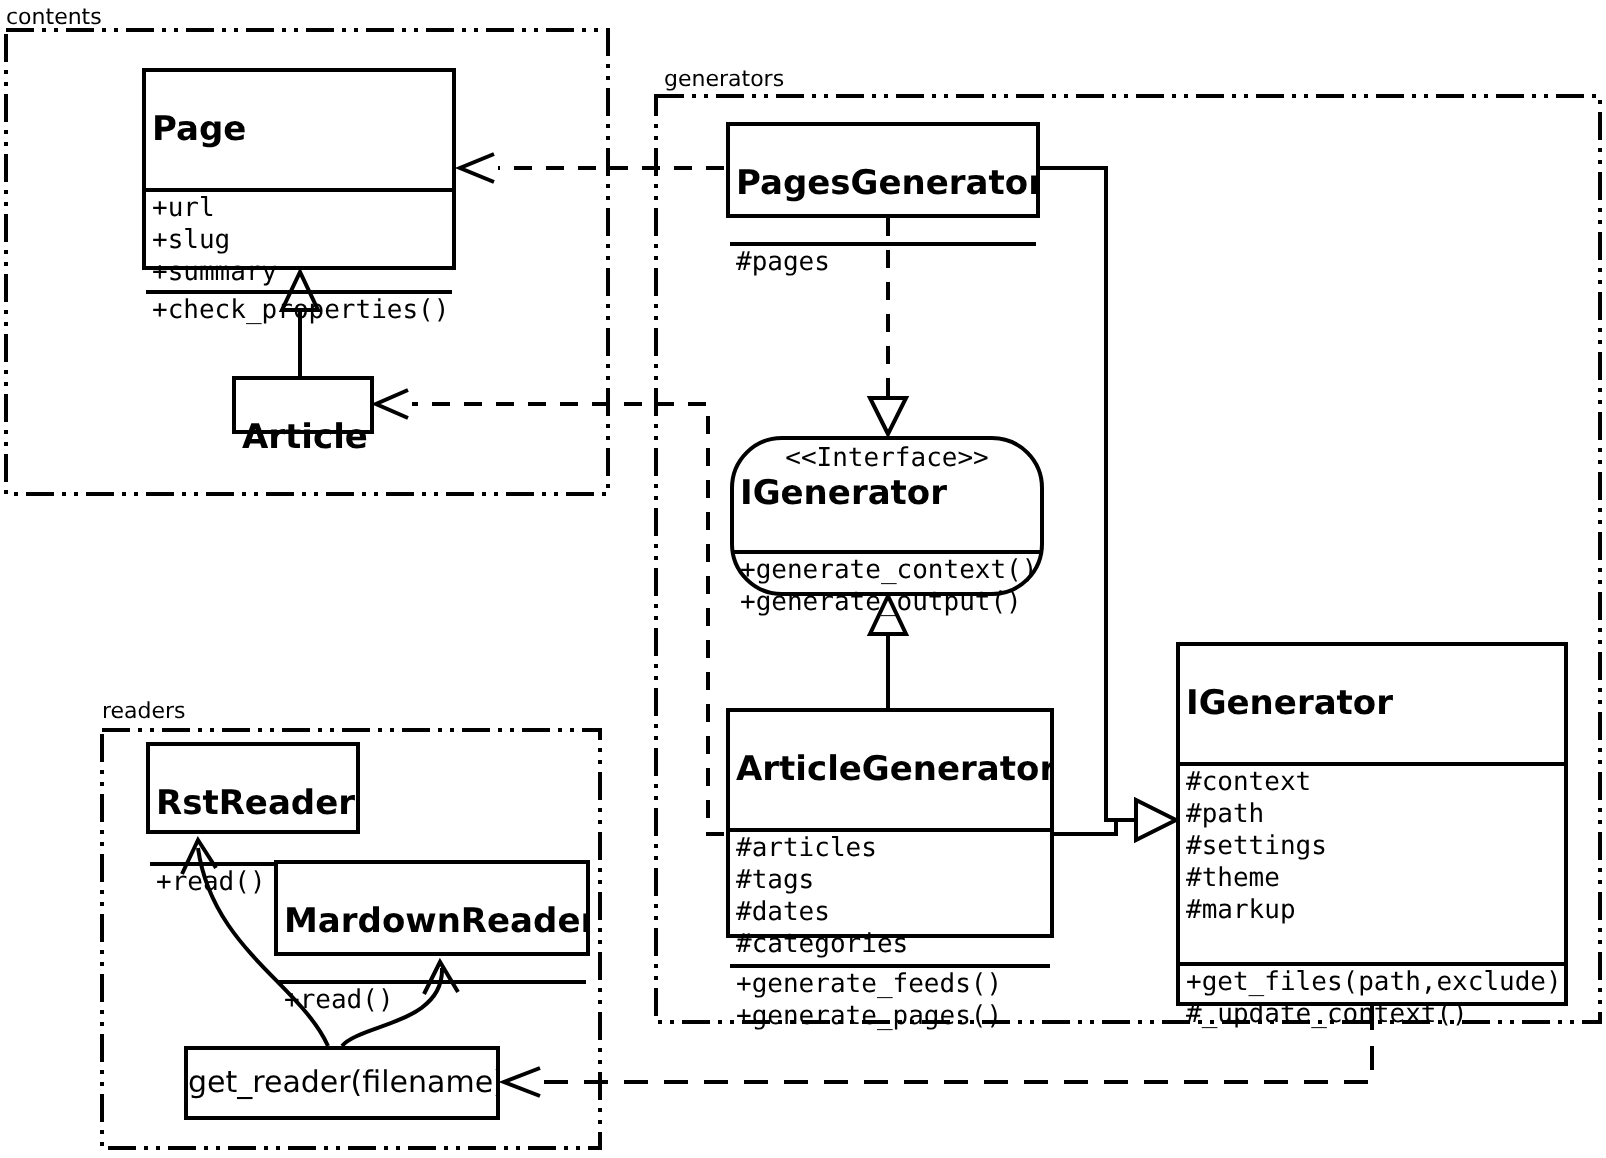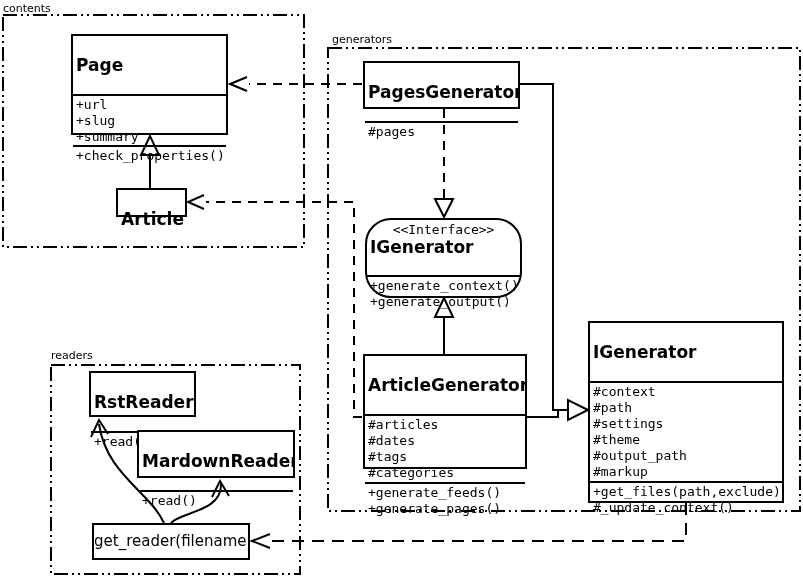--- a/index.html
+++ b/index.html
@@ -167,47 +167,46 @@
     <div class="uml-rows">
       <div class="uml-row">+generate_context()</div>
       <div class="uml-row">+generate_output()</div>
     </div>
   </div>
 
   <div class="uml-class" style="left:363px;top:354px;width:164px;height:115px;">
     <div class="uml-title">ArticleGenerator</div>
     <div class="uml-rows" style="height:64px;">
       <div class="uml-row">#articles</div>
+      <div class="uml-row">#tags</div>
       <div class="uml-row">#dates</div>
-      <div class="uml-row">#tags</div>
       <div class="uml-row">#categories</div>
     </div>
     <div class="uml-rows">
       <div class="uml-row">+generate_feeds()</div>
       <div class="uml-row">+generate_pages()</div>
     </div>
   </div>
 
   <div class="uml-class" style="left:588px;top:321px;width:196px;height:182px;">
     <div class="uml-title">IGenerator</div>
     <div class="uml-rows" style="height:96px;">
       <div class="uml-row">#context</div>
       <div class="uml-row">#path</div>
       <div class="uml-row">#settings</div>
       <div class="uml-row">#theme</div>
-      <div class="uml-row">#output_path</div>
       <div class="uml-row">#markup</div>
     </div>
     <div class="uml-rows">
       <div class="uml-row">+get_files(path,exclude)</div>
       <div class="uml-row">#_update_context()</div>
     </div>
   </div>
 
-  <div class="uml-class" style="left:89px;top:371px;width:107px;height:46px;">
+  <div class="uml-class" style="left:73px;top:371px;width:107px;height:46px;">
     <div class="uml-title">RstReader</div>
     <div class="uml-rows">
       <div class="uml-row">+read()</div>
     </div>
   </div>
 
   <div class="uml-class" style="left:137px;top:430px;width:158px;height:48px;">
     <div class="uml-title">MardownReader</div>
     <div class="uml-rows">
       <div class="uml-row">+read()</div>

